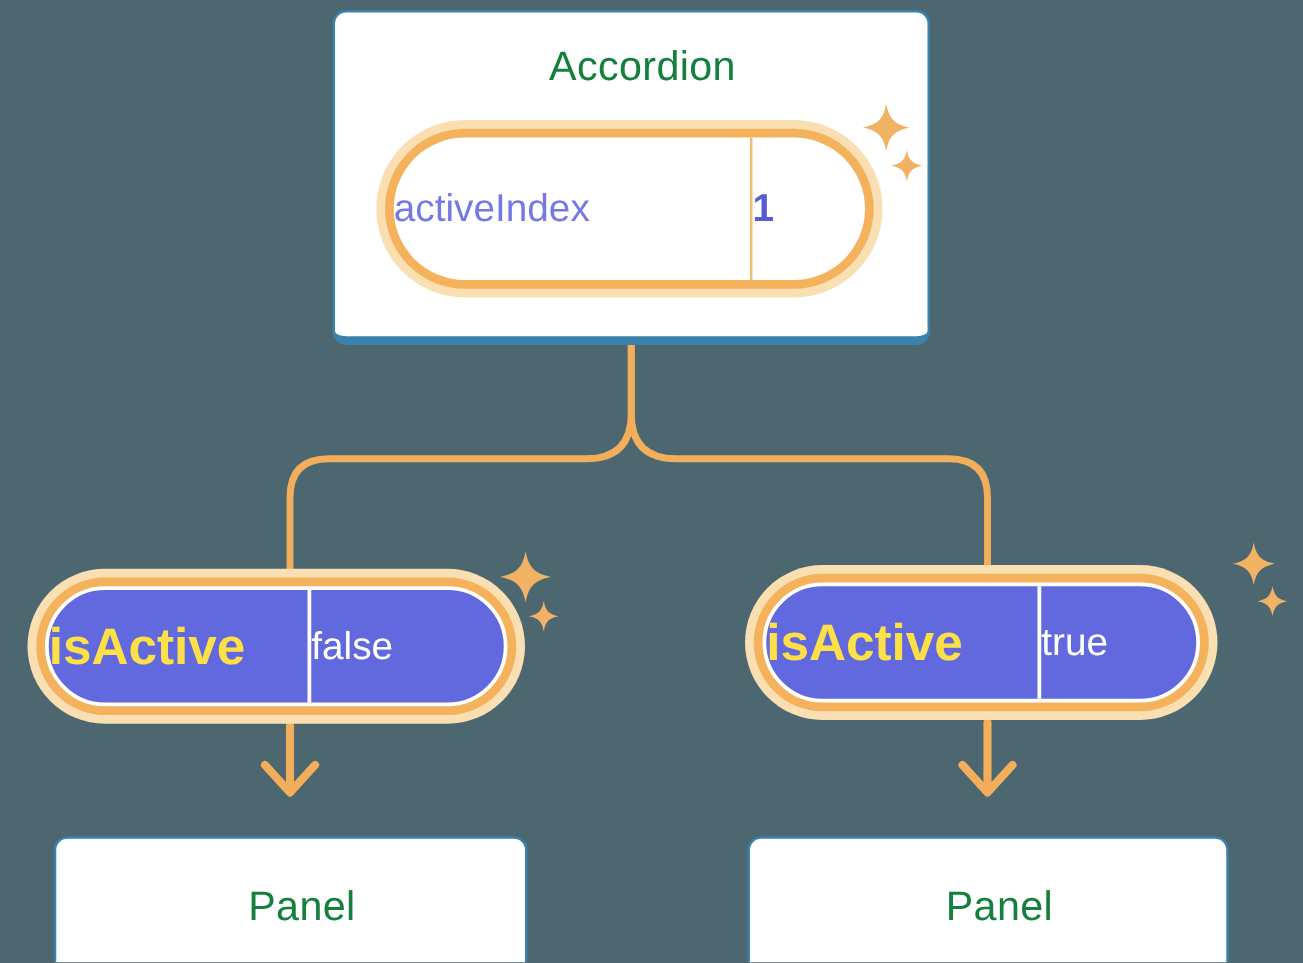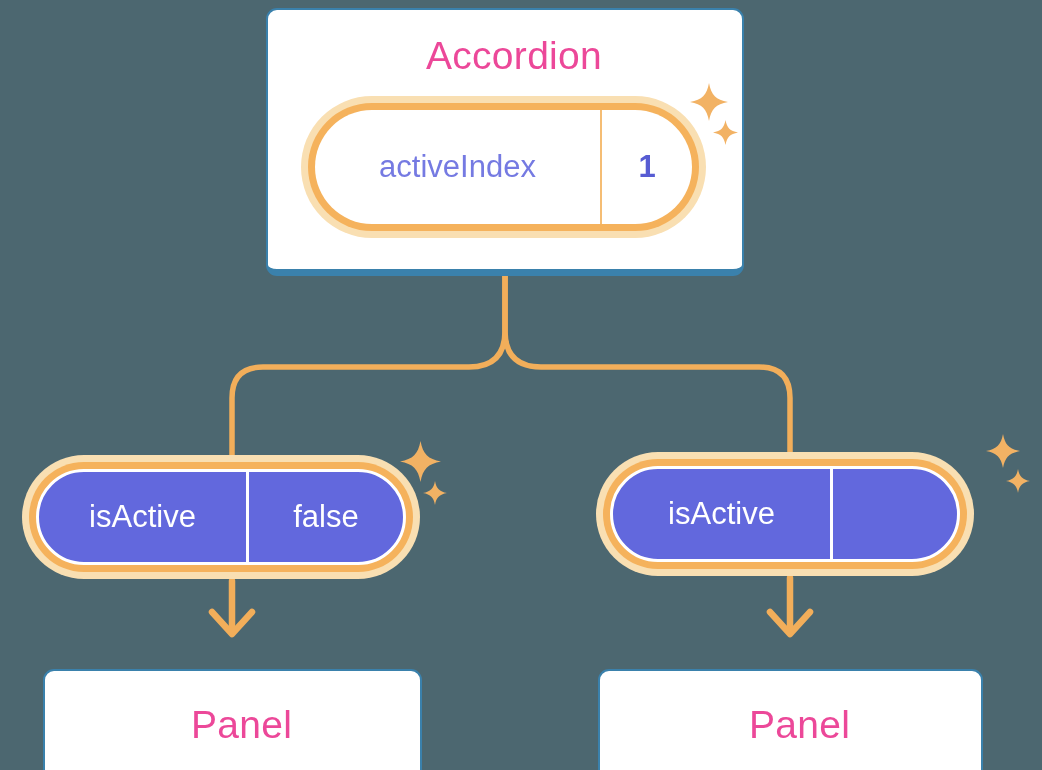--- a/index.html
+++ b/index.html
@@ -18,24 +18,24 @@
   .card {
     position: absolute;
     background: #ffffff;
     border: 2px solid #3A81AC;
     border-bottom-width: 7px;
     border-radius: 11px;
     z-index: 2;
   }
   .card-title {
     text-align: center;
-    font-size: 39px;
+    font-size: 33px;
     font-weight: 500;
     letter-spacing: 0.3px;
-    color: #ec4899;
+    color: #15803d;
     padding-left: 18px;
   }
   .root-card { left: 266px; top: 8px; width: 478px; height: 268px; }
   .root-card .card-title { margin-top: 24px; }
   .panel-card {
     display: flex;
     align-items: center;
     justify-content: center;
     margin-top: 24px;
   }
@@ -58,35 +58,34 @@
   .prop-pill {
     background: #6268DD;
     border: 3px solid #ffffff;
   }
   .prop-pill-left  { left: 36px;  top: 469px; width: 370px; height: 96px; }
   .prop-pill-right { left: 610px; top: 466px; width: 350px; height: 96px; }
 
   .pill-seg {
     display: flex;
     align-items: center;
-    justify-content: center;
     height: 100%;
   }
   .state-pill .seg-name { width: 285px; }
   .state-pill .seg-value { flex: 1; }
   .prop-pill-left .seg-name { width: 207px; }
   .prop-pill-right .seg-name { width: 217px; }
   .prop-pill .seg-value { flex: 1; }
 
   .pill-divider { width: 2px; background: #F5BD74; }
   .prop-pill .pill-divider { width: 3px; background: #ffffff; }
 
   .state-name-text  { font-size: 31px; font-weight: 500; color: #757AE2; }
   .state-value-text { font-size: 31px; font-weight: 700; color: #575CD3; }
-  .prop-name-text   { font-size: 31px; font-weight: 400; color: #ffffff; }
+  .prop-name-text   { font-size: 41px; font-weight: 700; color: #fde047; }
   .prop-value-text  { font-size: 31px; font-weight: 400; color: #ffffff; }
 
   
   .sparkle { position: absolute; z-index: 4; }
   .sparkle path { fill: #F2B264; }
   .sparkle-card  { left: 690px; top: 83px; }
   .sparkle-left  { left: 400px; top: 441px; }
   .sparkle-right { left: 985px; top: 433px; }
 </style>
 </head>
@@ -129,20 +128,23 @@
     <div class="pill-seg seg-value">
       <span class="prop-value-text">false</span>
     </div>
   </div>
 
   <div class="pill prop-pill prop-pill-right">
     <div class="pill-seg seg-name">
       <span class="prop-name-text">isActive</span>
     </div>
     <div class="pill-divider"></div>
+    <div class="pill-seg seg-value">
+      <span class="prop-value-text">true</span>
+    </div>
   </div>
 
   <div class="card panel-card panel-left">
     <div class="card-title">Panel</div>
   </div>
   <div class="card panel-card panel-right">
     <div class="card-title">Panel</div>
   </div>
 
   <svg class="sparkle sparkle-card" width="52" height="64" viewBox="0 0 52 64">

